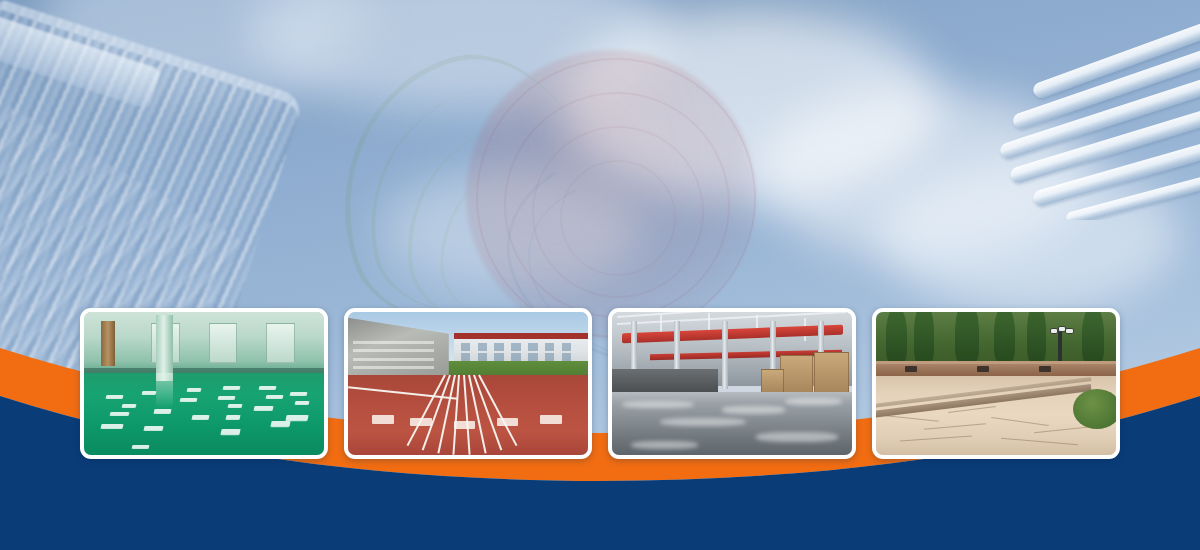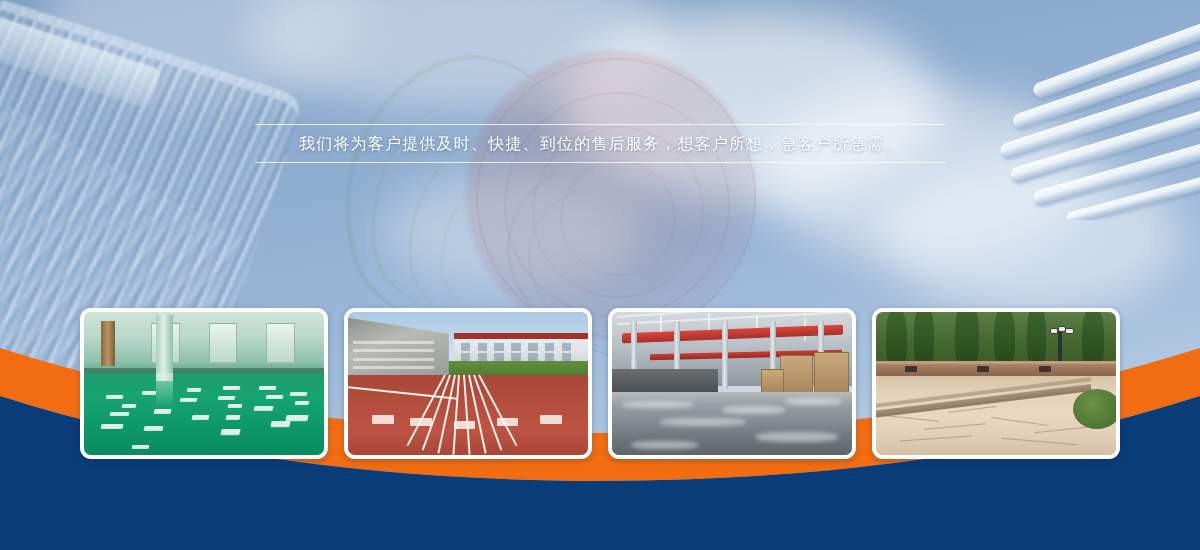--- a/index.html
+++ b/index.html
@@ -236,23 +236,20 @@
     <div class="fin f6"></div>
   </div>
 
   <svg class="wave" viewBox="0 0 1200 250" preserveAspectRatio="none">
     <path d="M0,48 C190,108 380,132 600,133 C820,132 1010,108 1200,48 L1200,96 C1010,156 820,180 600,181 C380,180 190,156 0,96 Z" fill="#F26D12"></path>
     <path d="M0,96 C190,156 380,180 600,181 C820,180 1010,156 1200,96 L1200,250 L0,250 Z" fill="#0A3C78"></path>
     <path d="M0,96 C190,156 380,180 600,181 C820,180 1010,156 1200,96 L1200,128 C1010,186 820,208 600,209 C380,208 190,186 0,128 Z" fill="#0C4versus" opacity="0"></path>
   </svg>
 
   <div class="text-wrap">
-    <div class="rule-box">
-      <div class="tagline">我们将为客户提供及时、快捷、到位的售后服务，想客户所想，急客户所急需。</div>
-    </div>
   </div>
 
   <div class="thumbs">
 
     <div class="thumb">
       <div class="ti">
         <div class="t1-wall"></div>
         <div class="t1-floor"></div>
         <div class="t1-base"></div>
         <div class="t1-door"></div>

